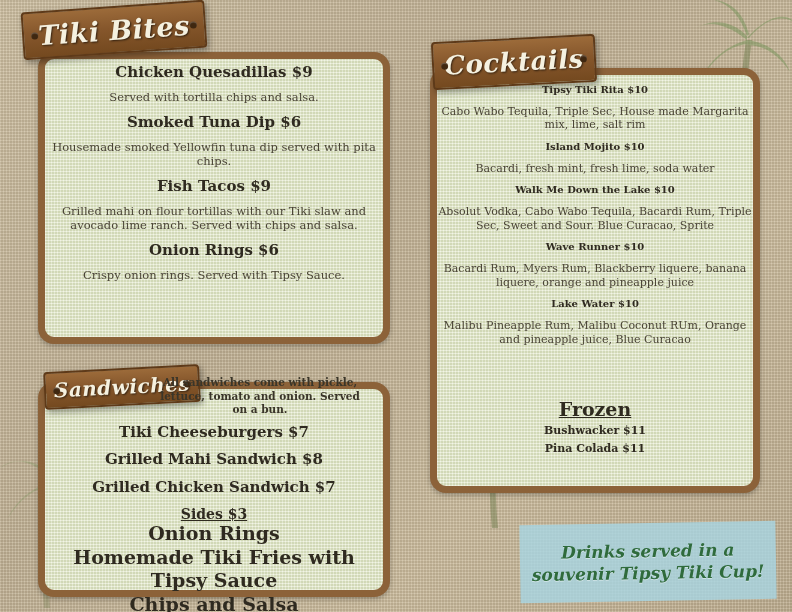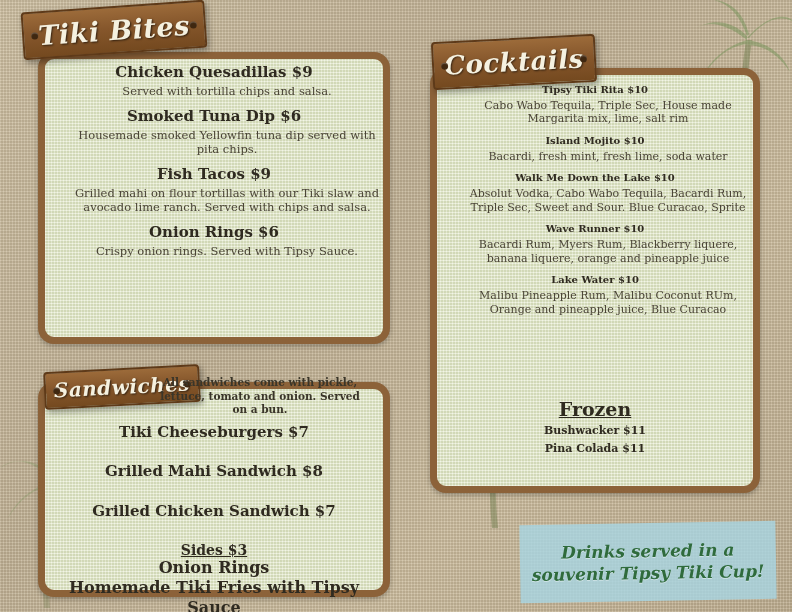--- a/index.html
+++ b/index.html
@@ -105,22 +105,21 @@
     font-weight: bold;
     color: #2f2a20;
     font-size: 15px;
     line-height: 1.15;
   }
   .item-desc {
     font-family: "DejaVu Serif", serif;
     color: #4a4436;
     font-size: 11.5px;
     line-height: 1.25;
-    margin-top: 3px;
-    padding-left: 26px;
+    margin-top: 9px;
   }
 
   #items-tiki-bites { left: 46px; top: 64px; width: 336px; }
   #items-tiki-bites .item { margin-bottom: 9px; }
 
   #items-cocktails { left: 436px; top: 84px; width: 318px; }
   #items-cocktails .item-name { font-size: 10px; }
   #items-cocktails .item-desc { font-size: 11px; }
   #items-cocktails .item { margin-bottom: 9px; }
 
@@ -131,34 +130,34 @@
     font-family: "DejaVu Serif", serif;
     font-weight: bold;
     font-size: 10.5px;
     color: #3a3529;
     line-height: 1.3;
   }
   #items-sandwiches {
     left: 46px; top: 424px; width: 336px;
   }
   #items-sandwiches .item-name { font-size: 15px; }
-  #items-sandwiches .item { margin-bottom: 22px; }
+  #items-sandwiches .item { margin-bottom: 10px; }
 
   .subhead {
     font-family: "DejaVu Serif", serif;
     font-weight: bold;
     font-size: 14px;
     color: #2f2a20;
     text-decoration: underline;
     margin-top: 2px;
   }
   .sub-item {
     font-family: "DejaVu Serif", serif;
     font-weight: bold;
-    font-size: 16px;
+    font-size: 19px;
     color: #2f2a20;
     line-height: 1.25;
   }
 
   #frozen-block {
     position: absolute;
     left: 436px; top: 396px; width: 318px;
     text-align: center;
   }
   #frozen-block .subhead { font-size: 19px; }

